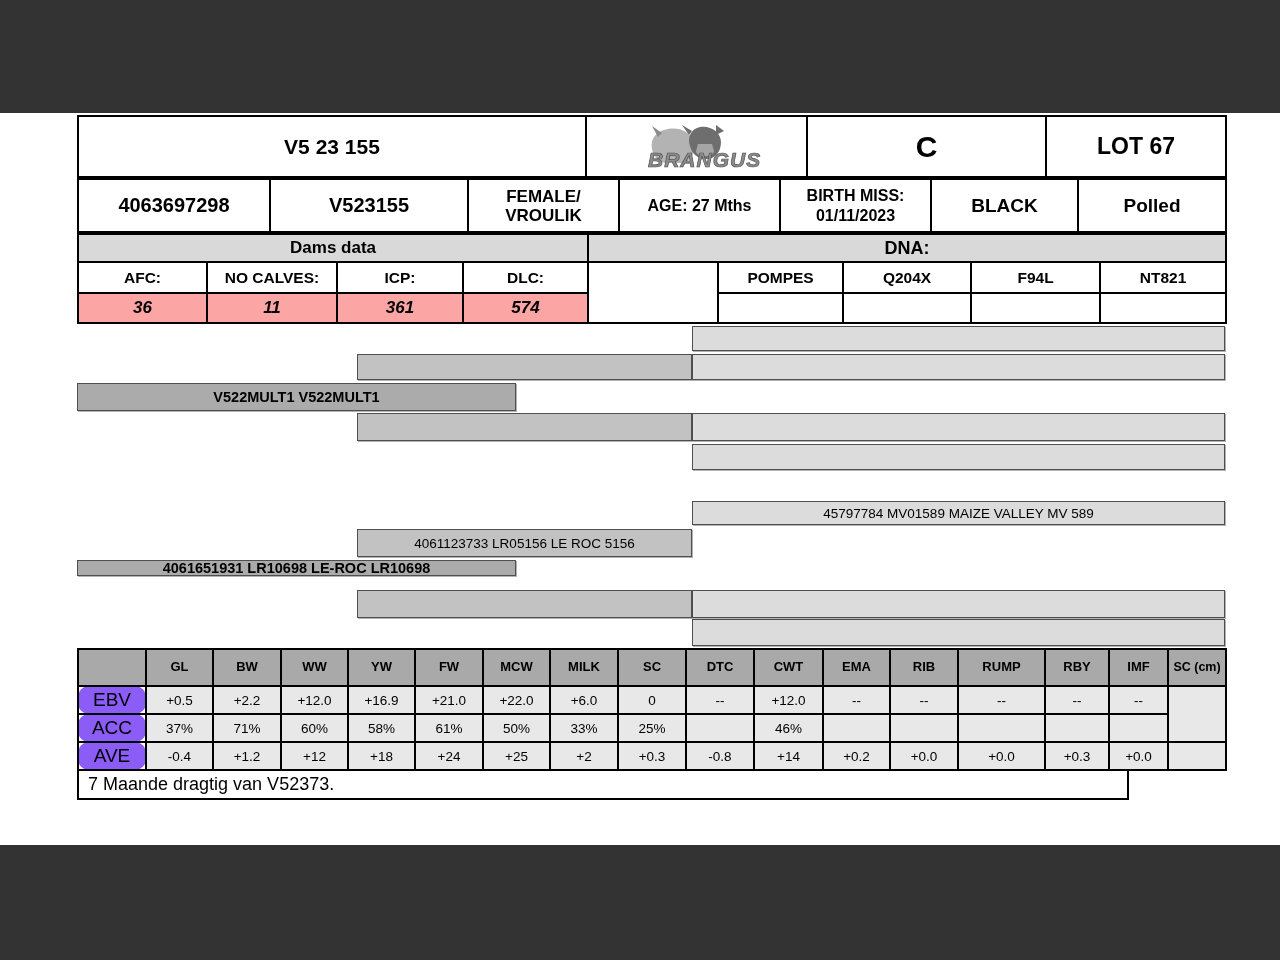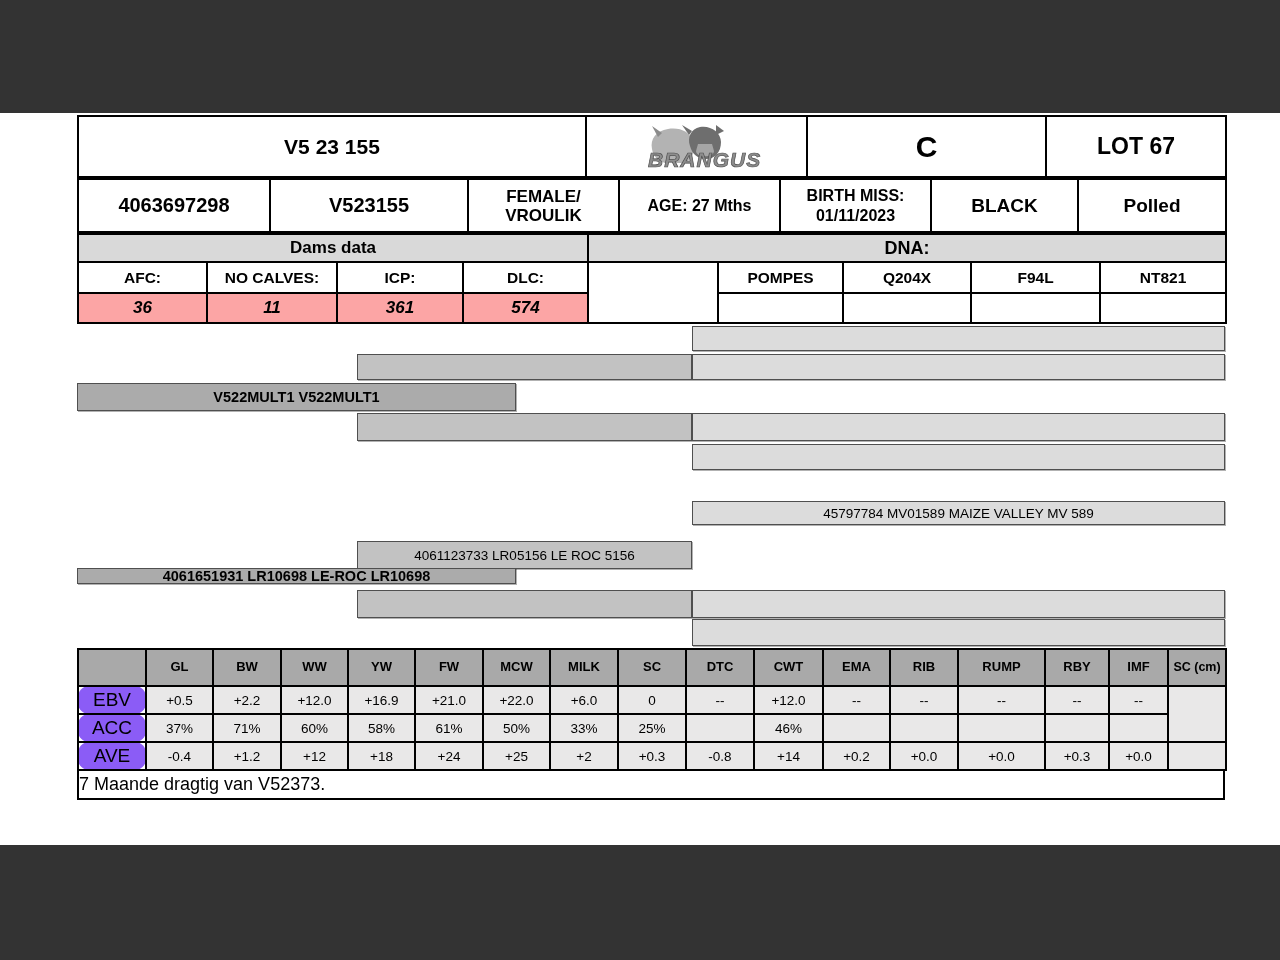--- a/index.html
+++ b/index.html
@@ -51,22 +51,22 @@
 
   
   .ebv-tbl td { border:1.5px solid #111111; }
   .ebv-tbl .h  { background:#a9a9a9; height:35px; font-weight:bold; font-size:13px;
                  white-space:normal; line-height:1.15; }
   .ebv-tbl .h-small { font-size:12.5px; }
   .ebv-tbl .rl { background:#8b5cf6; font-size:19px; font-weight:normal;border-radius:11px; }
   .ebv-tbl .v  { background:#e9e8e8; font-size:13.5px; height:26px; }
   .ebv-tbl .merged { background:#e9e8e8; }
 
-  .footer-note { box-sizing:border-box; width:1148px; height:29px; border:2px solid #000; border-top:none;
-                 background:#fff; font-size:18px; line-height:26px; text-align:left; 
+  .footer-note { box-sizing:border-box; width:1052px; height:29px; border:2px solid #000; border-top:none;
+                 background:#fff; font-size:18px; line-height:26px; text-align:left; padding-left:9px;
                  white-space:nowrap; overflow:hidden; }
 
   .logo-wrap { display:flex; align-items:center; justify-content:center; height:100%; }
 </style>
 </head>
 <body>
 
 <div class="band-top"></div>
 
 <div class="content">
@@ -178,22 +178,22 @@
 
       <div class="bar bar-light" style="top:2px;   height:25px;"></div>
       <div class="bar bar-medium" style="top:30px;  height:26px;"></div>
       <div class="bar bar-light" style="top:30px;  height:26px;"></div>
       <div class="bar bar-dark" style="top:59px;  height:28px;">V522MULT1 V522MULT1</div>
       <div class="bar bar-medium" style="top:89px;  height:28px;"></div>
       <div class="bar bar-light" style="top:89px;  height:28px;"></div>
       <div class="bar bar-light" style="top:120px; height:26px;"></div>
 
       <div class="bar bar-light" style="top:177px; height:24px;">45797784 MV01589 MAIZE VALLEY MV 589</div>
-      <div class="bar bar-medium" style="top:205px; height:28px;margin-top:12px;">4061123733 LR05156 LE ROC 5156</div>
-      <div class="bar bar-dark" style="top:244px; height:16px;">4061651931 LR10698 LE-ROC LR10698</div>
+      <div class="bar bar-medium" style="top:205px; height:28px;">4061123733 LR05156 LE ROC 5156</div>
+      <div class="bar bar-dark" style="top:236px; height:16px;">4061651931 LR10698 LE-ROC LR10698</div>
       <div class="bar bar-medium" style="top:266px; height:28px;"></div>
       <div class="bar bar-light" style="top:266px; height:28px;"></div>
       <div class="bar bar-light" style="top:295px; height:27px;"></div>
     </div>
 
     <table class="tbl ebv-tbl">
       <colgroup>
         <col style="width:68px">
           <col style="width:67px">
           <col style="width:68px">

